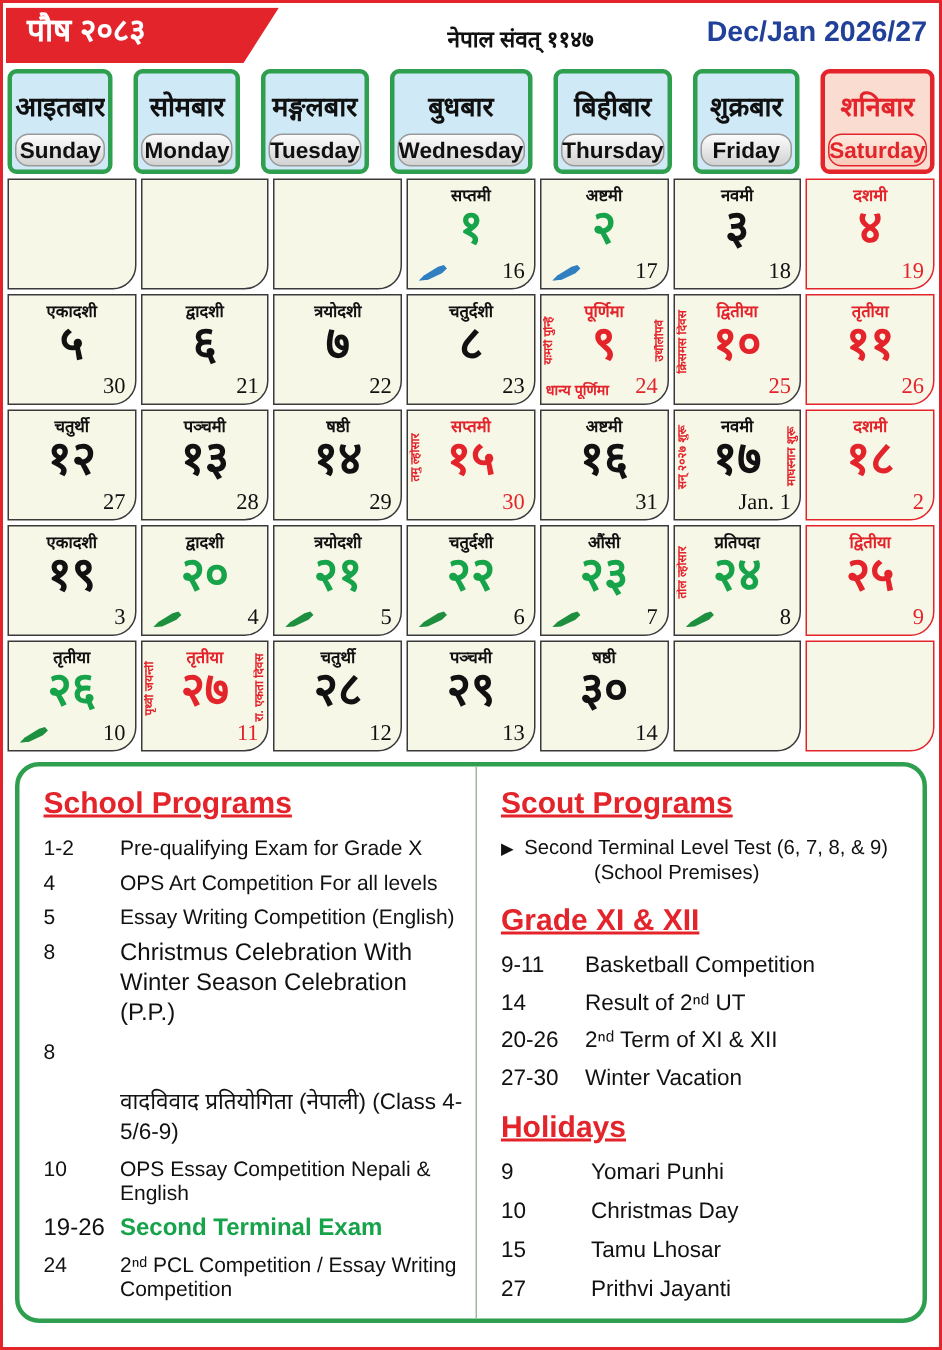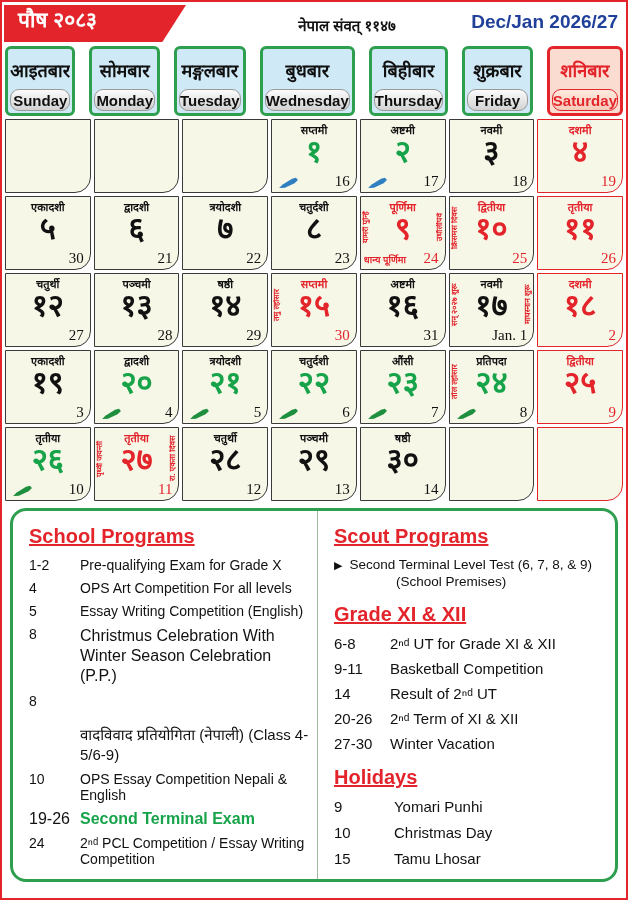--- a/index.html
+++ b/index.html
@@ -383,24 +383,20 @@
   <div class="pcol right">
     <div class="ptitle">Scout Programs</div>
     <div class="bullet-row">
       <span class="bullet">▶</span>
       <span>Second Terminal Level Test (6, 7, 8, &amp; 9)</span>
     </div>
     <div class="bullet-sub">(School Premises)</div>
     <div class="ptitle mt">Grade XI &amp; XII</div>
     <div>
         <div class="grow">
-          <span class="d">6-8</span>
-          <span class="t">2ⁿᵈ UT for Grade XI &amp; XII</span>
-        </div>
-        <div class="grow">
           <span class="d">9-11</span>
           <span class="t">Basketball Competition</span>
         </div>
         <div class="grow">
           <span class="d">14</span>
           <span class="t">Result of 2ⁿᵈ UT</span>
         </div>
         <div class="grow">
           <span class="d">20-26</span>
           <span class="t">2ⁿᵈ Term of XI &amp; XII</span>

